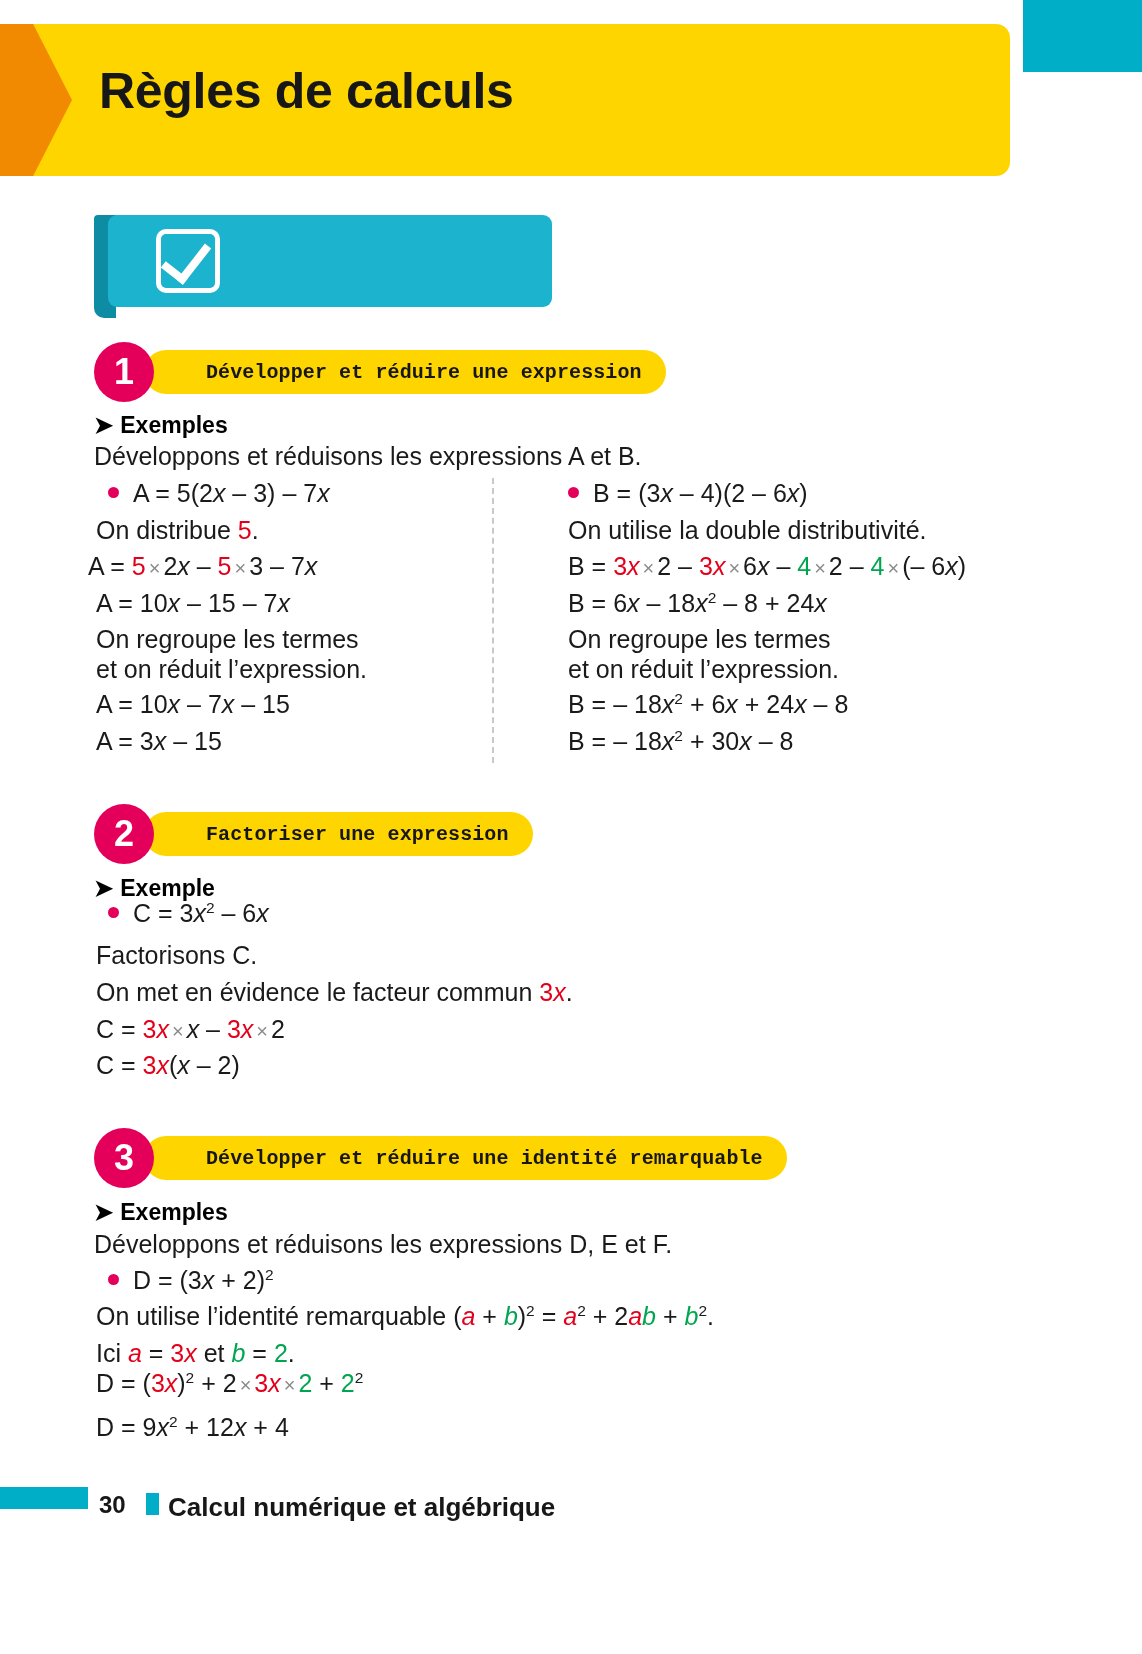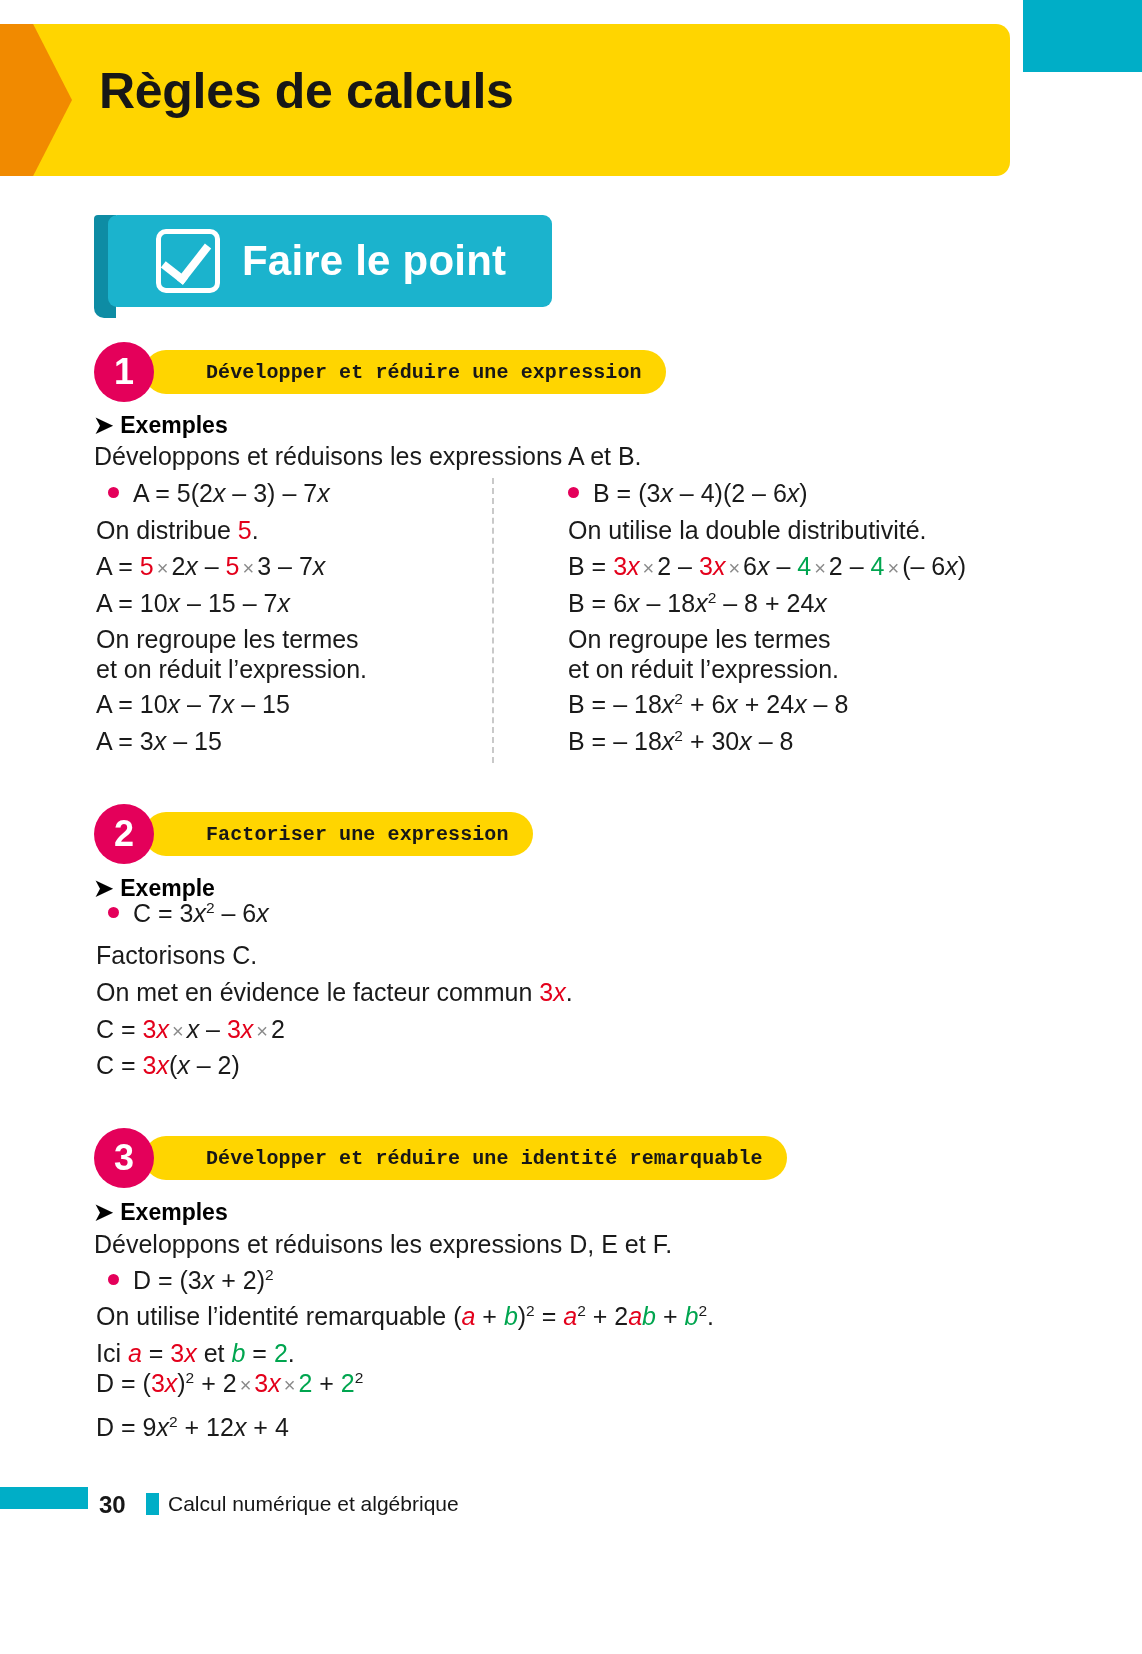--- a/index.html
+++ b/index.html
@@ -225,40 +225,39 @@
     left: 146px;
     top: 1493px;
     width: 13px;
     height: 22px;
     background: #00aec7;
   }
   .footer-text {
     position: absolute;
     left: 168px;
     top: 1492px;
-    font-size: 21px;
-    font-weight: normal;
+    font-size: 26px;
+    font-weight: bold;
     color: #171717;
     font-family: "Liberation Sans Narrow", "Liberation Sans", sans-serif;
     white-space: nowrap;
   }
 </style>
 </head>
 <body>
 
 <div class="top-teal-tab"></div>
 <div class="header-band"></div>
 <div class="header-arrow"></div>
 <div class="header-title">Règles de calculs</div>
 
 <div class="ribbon-wrap">
   <div class="ribbon-tail"></div>
   <div class="ribbon-body">
     <span class="ribbon-check"></span>
-    <span class="ribbon-label">Faire le point</span>
   </div>
 </div>
 
 <div class="section-head" style="left:94px; top:350px;">
   <div class="section-pill">
     <span class="section-title">Développer et réduire une expression</span>
   </div>
   <div class="section-num">1</div>
 </div>
 
@@ -267,21 +266,21 @@
 </div>
 
 <div class="line" style="left:94px; top:442px;text-align:center;">Développons et réduisons les expressions A et B.</div>
 
 <div class="divider"></div>
 
 <div class="line" style="left:108px; top:479px;">
   <span class="bullet"></span>A = 5(2<span class="ital">x</span> – 3) – 7<span class="ital">x</span>
 </div>
 <div class="line" style="left:96px; top:516px;">On distribue <span class="red">5</span>.</div>
-<div class="line" style="left:96px; top:552px;">A = <span class="red">5</span><span class="times">×</span>2<span class="ital">x</span> – <span class="red">5</span><span class="times">×</span>3 – 7<span class="ital">x</span></div>
+<div class="line" style="left:88px; top:552px;">A = <span class="red">5</span><span class="times">×</span>2<span class="ital">x</span> – <span class="red">5</span><span class="times">×</span>3 – 7<span class="ital">x</span></div>
 <div class="line" style="left:96px; top:589px;">A = 10<span class="ital">x</span> – 15 – 7<span class="ital">x</span></div>
 <div class="line" style="left:96px; top:625px;">On regroupe les termes</div>
 <div class="line" style="left:96px; top:655px;">et on réduit l’expression.</div>
 <div class="line" style="left:96px; top:690px;">A = 10<span class="ital">x</span> – 7<span class="ital">x</span> – 15</div>
 <div class="line" style="left:96px; top:727px;">A = 3<span class="ital">x</span> – 15</div>
 
 <div class="line" style="left:568px; top:479px;">
   <span class="bullet"></span>B = (3<span class="ital">x</span> – 4)(2 – 6<span class="ital">x</span>)
 </div>
 <div class="line" style="left:568px; top:516px;">On utilise la double distributivité.</div>

